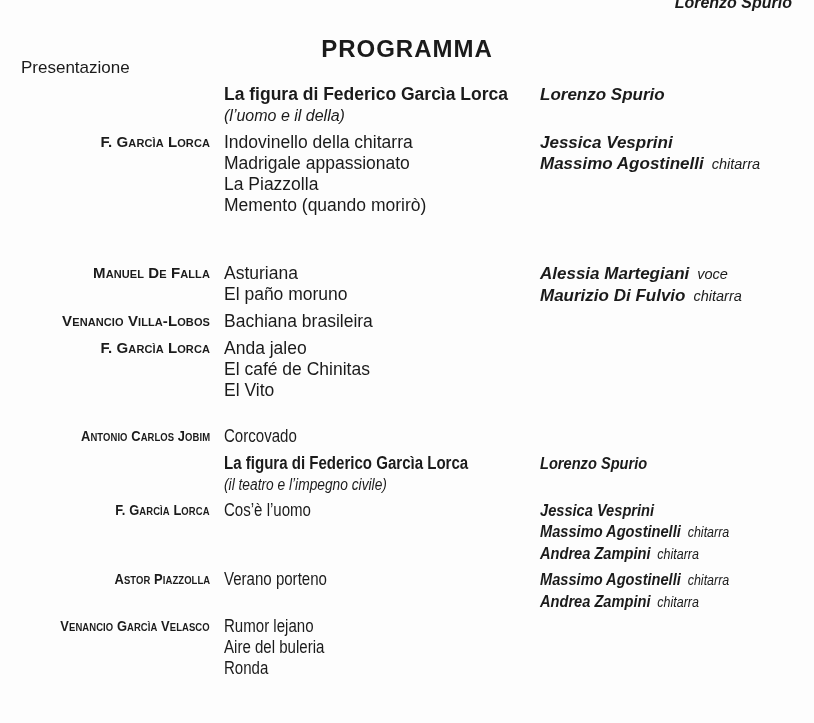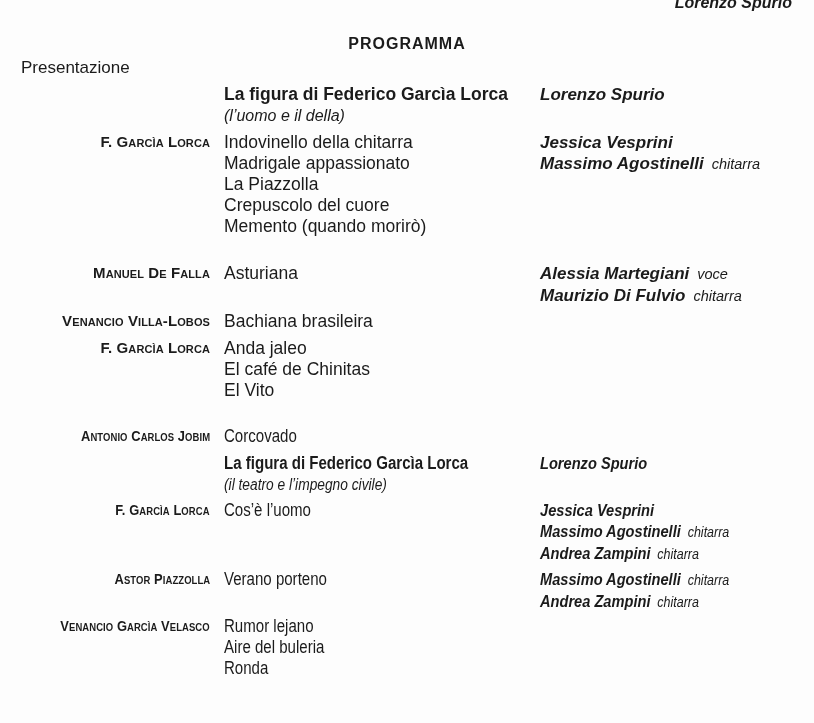--- a/index.html
+++ b/index.html
@@ -2,21 +2,21 @@
 <html><head>
 <meta charset="utf-8">
 <style>
   html, body { margin:0; padding:0; }
   body {
     width:814px; height:723px; background:#fdfdfd; position:relative; overflow:hidden;
     font-family: "Liberation Sans", sans-serif; color:#1b1b1b;
   }
   .abs { position:absolute; white-space:nowrap; }
   .top-author { right:22px; top:-6px; font-size:16px; font-weight:bold; font-style:italic; }
-  .heading { left:0; width:814px; text-align:center; top:35px; font-size:16px; font-weight:bold; letter-spacing:1px; }
+  .heading { left:0; width:814px; text-align:center; top:35px; font-size:24px; font-weight:bold; letter-spacing:1px; }
   .presentazione { left:21px; top:58px; font-size:17px; }
   .group { position:absolute; left:0; width:814px; }
   .composer {
     position:absolute; right:604px; top:1px; text-align:right; white-space:nowrap;
     font-weight:bold; font-size:15px; font-variant:small-caps; letter-spacing:0.1px;
   }
   .composer.cond { transform-origin:right top; transform:scaleX(0.86); }
   .works { position:absolute; left:224px; top:0; font-size:17.5px; line-height:21px; }
   .works.cond { transform-origin:left top; transform:scaleX(0.86); }
   .work { display:block; white-space:nowrap; }
@@ -45,32 +45,32 @@
       <div class="performers">
         <span class="perf"><span class="name">Lorenzo Spurio</span></span>
       </div>
     </div>
     <div class="group" style="top: 132px;">
       <div class="composer">F. Garcìa Lorca</div>
       <div class="works">
         <span class="work">Indovinello della chitarra</span>
         <span class="work">Madrigale appassionato</span>
         <span class="work">La Piazzolla</span>
-        <span class="work">Crepuscolo del cuore</span>
         <span class="work">Memento (quando morirò)</span>
       </div>
       <div class="performers">
         <span class="perf"><span class="name">Jessica Vesprini</span></span>
         <span class="perf"><span class="name">Massimo Agostinelli</span><span class="role">chitarra</span></span>
       </div>
     </div>
     <div class="group" style="top: 263px;">
       <div class="composer">Manuel De Falla</div>
       <div class="works">
         <span class="work">Asturiana</span>
+        <span class="work">El paño moruno</span>
       </div>
       <div class="performers">
         <span class="perf"><span class="name">Alessia Martegiani</span><span class="role">voce</span></span>
         <span class="perf"><span class="name">Maurizio Di Fulvio</span><span class="role">chitarra</span></span>
       </div>
     </div>
     <div class="group" style="top: 311px;">
       <div class="composer">Venancio Villa-Lobos</div>
       <div class="works">
         <span class="work">Bachiana brasileira</span>

